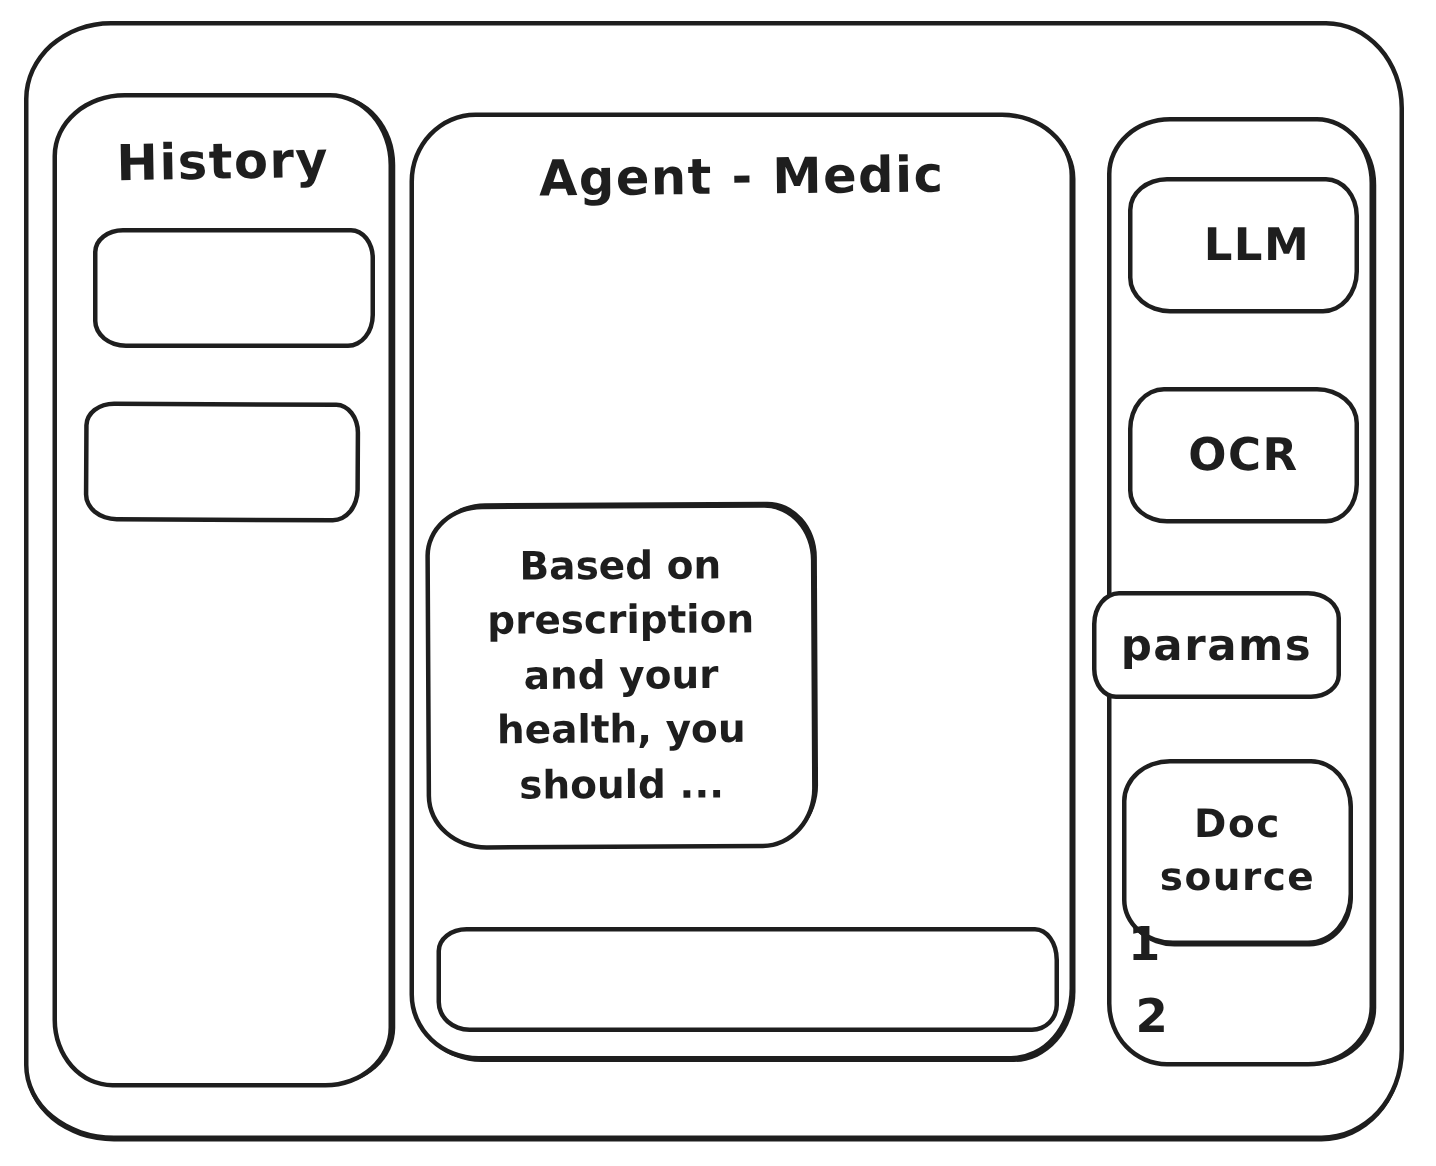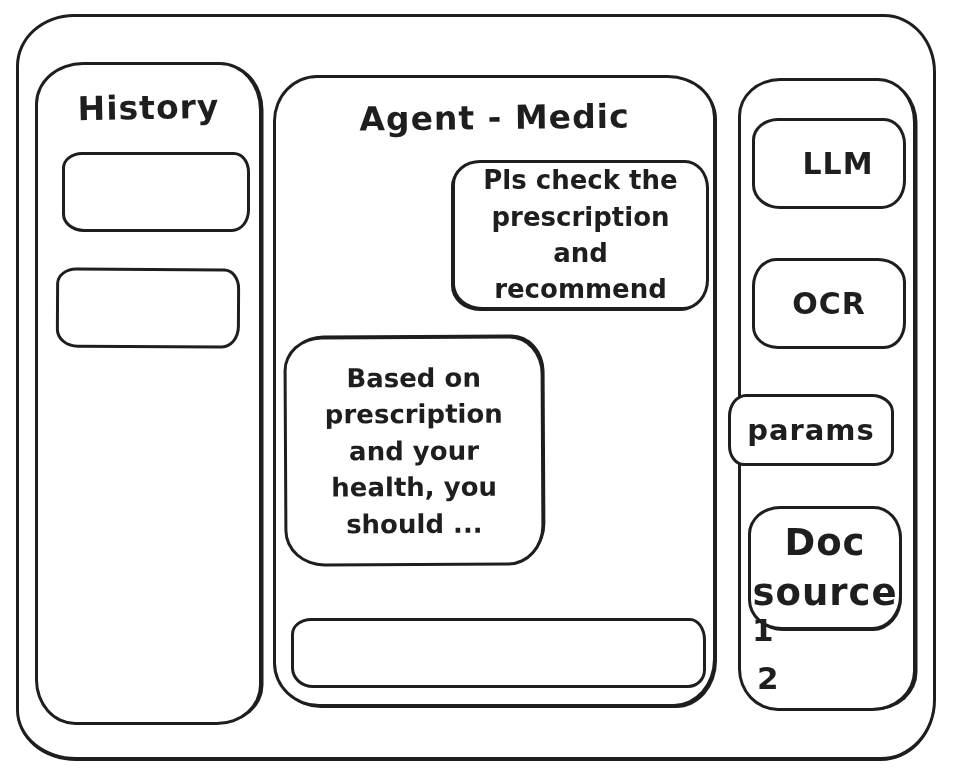--- a/index.html
+++ b/index.html
@@ -104,21 +104,21 @@
     border-radius:24px 28px 22px 26px / 28px 24px 26px 22px;
     margin-top:28px;
   }
   .btn-params{
     left:728px;top:394px;width:166px;height:72px;
     font-size:29px;
     border-radius:18px 22px 20px 16px / 22px 18px 16px 20px;
   }
   .btn-doc{
     left:748px;top:506px;width:154px;height:124px;
-    font-size:37px;
+    font-size:26px;
     line-height:1.35;
     border-radius:32px 28px 30px 34px / 28px 32px 34px 30px;
     box-shadow:1px 2px 0 -1px var(--ink);
   }
   .doc-num{
     position:absolute;
     font-size:31px;font-weight:700;
   }
   .doc-num-1{ left:752px; top:612px; }
   .doc-num-2{ left:757px; top:660px; }
@@ -130,21 +130,20 @@
 
   <div class="sketch frame"></div>
 
   <div class="sketch panel-history"></div>
   <div class="title history-title">History</div>
   <div class="sketch hist-item hist-item-1"></div>
   <div class="sketch hist-item hist-item-2"></div>
 
   <div class="sketch panel-chat"></div>
   <div class="title chat-title">Agent - Medic</div>
-  <div class="sketch bubble bubble-user">Pls check the prescription and recommend</div>
   <div class="sketch bubble bubble-assistant">Based on prescription and your health, you should ...</div>
   <input class="sketch chat-input" type="text" value="" style="">
 
   <div class="sketch panel-tools"></div>
   <div class="sketch tool-btn btn-llm">LLM</div>
   <div class="sketch tool-btn btn-ocr">OCR</div>
   <div class="sketch tool-btn btn-params">params</div>
   <div class="sketch tool-btn btn-doc">Doc source</div>
   <div class="doc-num doc-num-1">1</div>
   <div class="doc-num doc-num-2">2</div>

